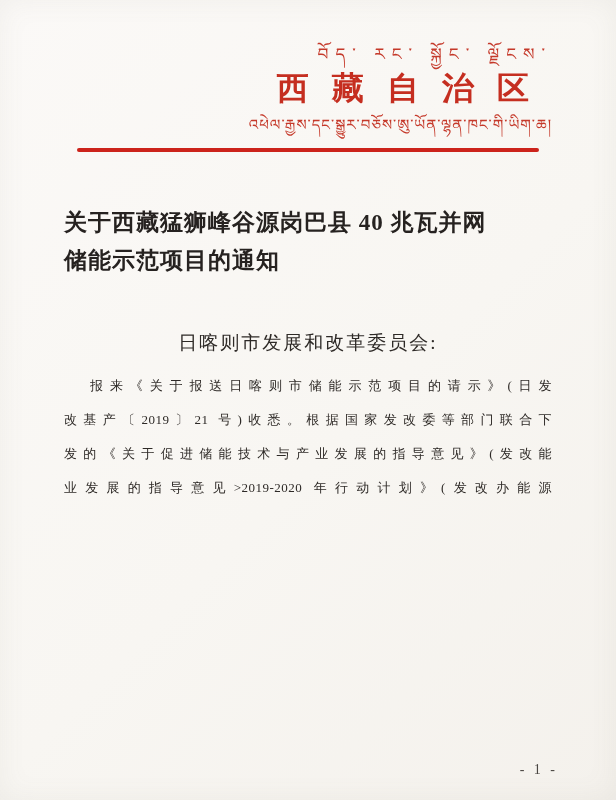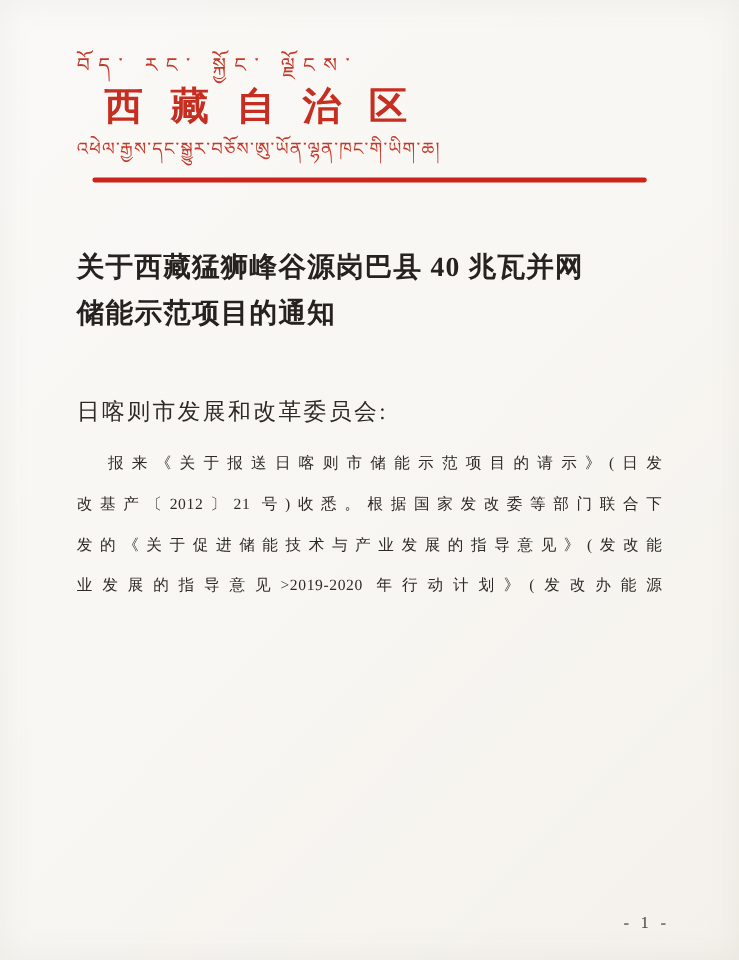--- a/index.html
+++ b/index.html
@@ -12,21 +12,21 @@
   }
   .page{
     position:relative;
     width:616px;height:800px;
     background:linear-gradient(135deg,#fbf9f7 0%,#f8f6f2 55%,#f4f1ec 100%);
     box-shadow:inset 0 0 28px rgba(120,110,100,0.08);
     box-sizing:border-box;
     padding:44px 64px 0 64px;
   }
   
-  .letterhead{text-align:left;}
+  .letterhead{text-align:right;}
   .tibetan{
     color:#c5392a;
     line-height:1.25;
     white-space:nowrap;
   }
   .tibetan.line1{font-size:17px;letter-spacing:7px;margin-bottom:6px;}
   .tibetan.line2{font-size:15px;letter-spacing:1px;margin:10px 0 2px 0;}
   .org-region{
     color:#c52e20;
     font-size:32px;
@@ -65,21 +65,21 @@
     font-weight:bold;
     line-height:38px;
     color:#262220;
     letter-spacing:1px;
   }
   
   .salutation{
     margin-top:50px;
     font-size:19px;
     letter-spacing:2px;
-    text-align:left;
+    text-align:center;
   }
   .paragraph{margin-top:13px;}
   .body-line{
     font-size:13px;
     line-height:34px;
     letter-spacing:0.5px;
     text-align:justify;
     text-align-last:justify;
     white-space:normal;
   }
@@ -109,21 +109,21 @@
   <main>
     <h1 class="doc-title">
       <div>关于西藏猛狮峰谷源岗巴县 40 兆瓦并网</div>
       <div>储能示范项目的通知</div>
     </h1>
 
     <div class="salutation">日喀则市发展和改革委员会:</div>
 
     <div class="paragraph">
       <div class="body-line first">报来《关于报送日喀则市储能示范项目的请示》(日发</div>
-      <div class="body-line">改基产〔2012〕21 号)收悉。根据国家发改委等部门联合下</div>
+      <div class="body-line">改基产〔2019〕21 号)收悉。根据国家发改委等部门联合下</div>
       <div class="body-line">发的《关于促进储能技术与产业发展的指导意见》(发改能</div>
       <div class="body-line">业发展的指导意见&gt;2019-2020 年行动计划》(发改办能源</div>
 
     </div>
   </main>
 
   <footer>
     <div class="page-number">- 1 -</div>
   </footer>
 

